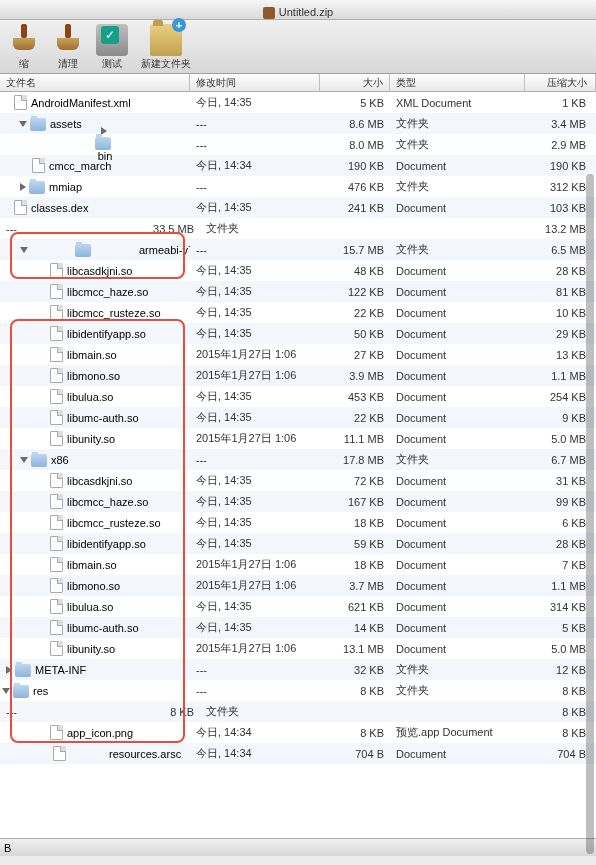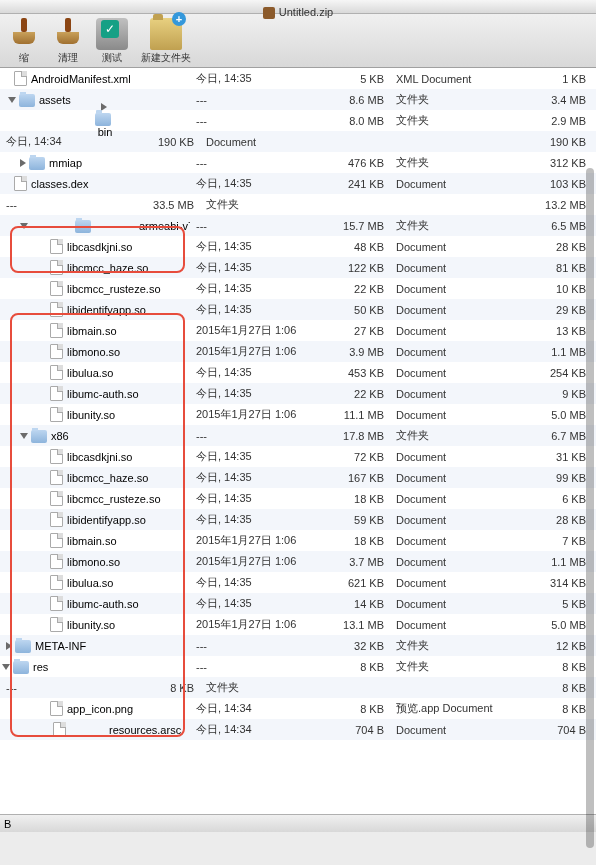--- a/index.html
+++ b/index.html
@@ -1,17 +1,17 @@
 <!DOCTYPE html>
 <html><head>
 <meta charset="utf-8">
 <style>
 * { margin: 0; padding: 0; box-sizing: border-box; font-family: "Lucida Grande", "Helvetica Neue", Arial, sans-serif; font-size: 11px; }
 body { background: #ececec; width: 596px; height: 865px; overflow: hidden; }
-.titlebar { height: 14px; background: linear-gradient(#f6f6f6,#d9d9d9); border-bottom: 1px solid #b0b0b0; text-align: center; line-height: 24px; font-size: 12px; color: #333; }
+.titlebar { height: 20px; background: linear-gradient(#f6f6f6,#d9d9d9); border-bottom: 1px solid #b0b0b0; text-align: center; line-height: 24px; font-size: 12px; color: #333; }
 .titlebar-icon { display:inline-block; width:12px; height:12px; background:#8b5a2b; border-radius:2px; vertical-align:middle; margin-right:4px; }
 .toolbar { height: 54px; background: linear-gradient(#f0f0f0,#d8d8d8); border-bottom:1px solid #a0a0a0; display:flex; align-items:flex-end; padding:0 4px 2px 4px; }
 .tool-btn { width:40px; text-align:center; margin-right:4px; }
 .tool-btn .icon { width:32px; height:32px; margin:0 auto 1px; display:block; }
 .tool-btn .lbl { font-size:10px; color:#333; display:block; }
 .ic-broom { display:block; width:28px; height:28px; margin:0 auto; }
 .ic-broom::before { content:""; display:block; width:6px; height:14px; background:#8b4513; margin:0 auto; border-radius:2px; }
 .ic-broom::after { content:""; display:block; width:22px; height:12px; background:linear-gradient(#c9a15a,#a07030); margin:0 auto; border-radius:0 0 6px 6px; }
 .ic-test { width:28px; height:26px; margin:2px auto 0; background:linear-gradient(#c0c0c0,#8a8a8a); border-radius:4px; position:relative; }
 .ic-test::after { content:"✓"; position:absolute; top:2px; left:5px; width:18px; height:18px; background:#16a085; color:#fff; border-radius:3px; font-size:12px; line-height:18px; text-align:center; }
@@ -70,34 +70,41 @@
     <span class="icon ic-test"></span>
     <span class="lbl">测试</span>
   </div>
   <div class="tool-btn" style="width:60px">
     <span class="icon ic-new"></span>
     <span class="lbl">新建文件夹</span>
   </div>
 </div>
 
 <div class="content">
+  <div class="header-row">
+    <div class="header-cell hc-name">文件名</div>
+    <div class="header-cell hc-mod">修改时间</div>
+    <div class="header-cell hc-size">大小</div>
+    <div class="header-cell hc-type">类型</div>
+    <div class="header-cell hc-csize">压缩大小</div>
+  </div>
   <div class="list" id="list">
       <div class="row">
         <div class="cell-name" style="padding-left: 2px;">
           <span class="disc disc-none"></span>
           <span class="ficon ficon-file"></span>
           <span>AndroidManifest.xml</span>
         </div>
         <div class="cell-mod">今日, 14:35</div>
         <div class="cell-size">5 KB</div>
         <div class="cell-type">XML Document</div>
         <div class="cell-csize">1 KB</div>
       </div>
       <div class="row">
-        <div class="cell-name" style="padding-left: 8px; align-items: center;">
+        <div class="cell-name" style="padding-left: 19px; align-items: center;">
           <span class="disc disc-down"></span>
           <span class="ficon ficon-folder"></span>
           <span>assets</span>
         </div>
         <div class="cell-mod">---</div>
         <div class="cell-size">8.6 MB</div>
         <div class="cell-type">文件夹</div>
         <div class="cell-csize">3.4 MB</div>
       </div>
       <div class="row">
@@ -105,20 +112,25 @@
           <span class="disc disc-right"></span>
           <span class="ficon ficon-folder"></span>
           <span>bin</span>
         </div>
         <div class="cell-mod">---</div>
         <div class="cell-size">8.0 MB</div>
         <div class="cell-type">文件夹</div>
         <div class="cell-csize">2.9 MB</div>
       </div>
       <div class="row">
+        <div class="cell-name" style="padding-left: 20px;">
+          <span class="disc disc-none"></span>
+          <span class="ficon ficon-file"></span>
+          <span>cmcc_march</span>
+        </div>
         <div class="cell-mod">今日, 14:34</div>
         <div class="cell-size">190 KB</div>
         <div class="cell-type">Document</div>
         <div class="cell-csize">190 KB</div>
       </div>
       <div class="row">
         <div class="cell-name" style="padding-left: 20px;">
           <span class="disc disc-right"></span>
           <span class="ficon ficon-folder"></span>
           <span>mmiap</span>

